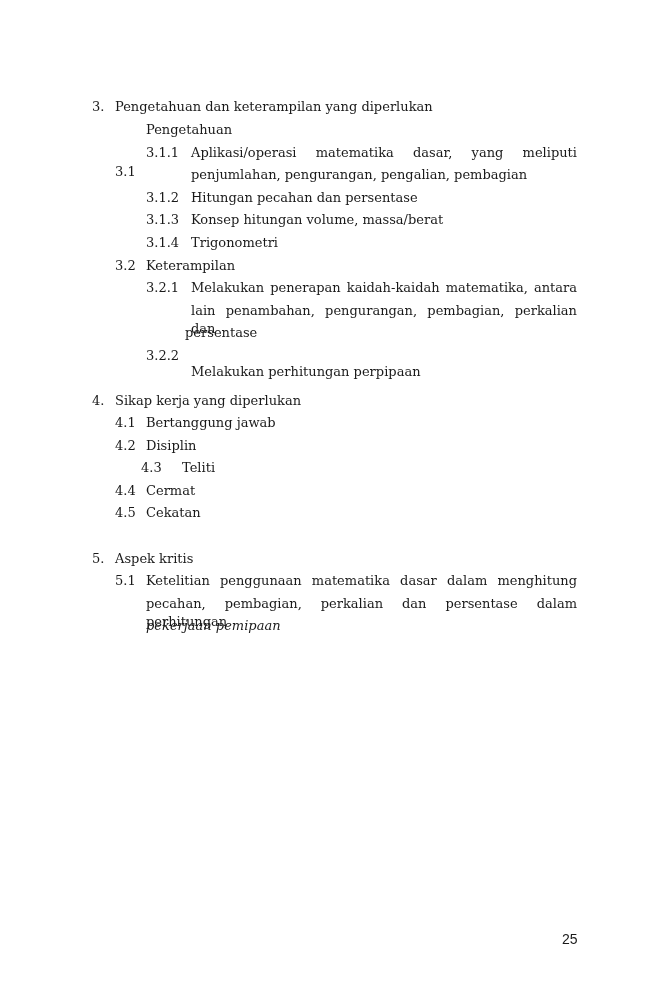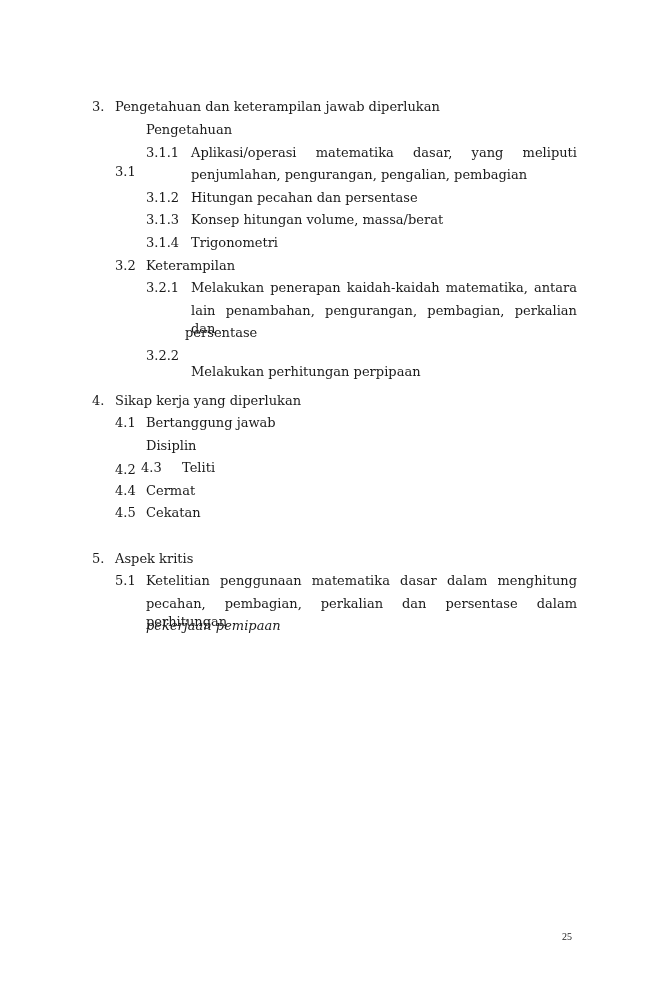--- a/index.html
+++ b/index.html
@@ -1,29 +1,29 @@
 <!DOCTYPE html>
 <html><head>
 <meta charset="utf-8">
 <style>
   html, body { margin: 0; padding: 0; background: #ffffff; }
   body { width: 654px; height: 1000px; position: relative; overflow: hidden;
          font-family: "DejaVu Serif", "Liberation Serif", serif; color: #1a1a1a; font-size: 13px; }
   .line { position: absolute; white-space: nowrap; line-height: 18px; }
   .justify { position: absolute; text-align: justify; text-align-last: justify; white-space: normal; }
-  .page-number { position: absolute; left: 562px; top: 931px; font-family: Liberation Serif, serif; font-size: 10px; }
+  .page-number { position: absolute; left: 562px; top: 931px; font-family: Liberation Sans, sans-serif; font-size: 14px; }
 </style>
 </head>
 <body>
 
 <div>
 
   <div>
     <span class="line" style="left:92px; top:98px;">3.</span>
-    <span class="line" style="left:115px; top:98px;">Pengetahuan dan keterampilan jawab diperlukan</span>
+    <span class="line" style="left:115px; top:98px;">Pengetahuan dan keterampilan yang diperlukan</span>
 
     <span class="line" style="left:115px; top:121px;margin-top:42px;">3.1</span>
     <span class="line" style="left:146px; top:121px;">Pengetahuan</span>
 
     <span class="line" style="left:146px; top:144px;">3.1.1</span>
     <span class="justify line" style="left:191px; top:144px; width:386px;">Aplikasi/operasi matematika dasar, yang meliputi</span>
     <span class="line" style="left:191px; top:166px;">penjumlahan, pengurangan, pengalian, pembagian</span>
 
     <span class="line" style="left:146px; top:189px;">3.1.2</span>
     <span class="line" style="left:191px; top:189px;">Hitungan pecahan dan persentase</span>
@@ -46,21 +46,21 @@
     <span class="line" style="left:191px; top:363px;">Melakukan perhitungan perpipaan</span>
   </div>
 
   <div>
     <span class="line" style="left:92px; top:392px;">4.</span>
     <span class="line" style="left:115px; top:392px;">Sikap kerja yang diperlukan</span>
 
     <span class="line" style="left:115px; top:414px;">4.1</span>
     <span class="line" style="left:146px; top:414px;">Bertanggung jawab</span>
 
-    <span class="line" style="left:115px; top:437px;margin-top:24px;">4.2</span>
+    <span class="line" style="left:115px; top:437px;">4.2</span>
     <span class="line" style="left:146px; top:437px;">Disiplin</span>
 
     <span class="line" style="left:115px; top:459px;margin-left:26px;">4.3</span>
     <span class="line" style="left:146px; top:459px;margin-left:36px;">Teliti</span>
 
     <span class="line" style="left:115px; top:482px;">4.4</span>
     <span class="line" style="left:146px; top:482px;">Cermat</span>
 
     <span class="line" style="left:115px; top:504px;">4.5</span>
     <span class="line" style="left:146px; top:504px;">Cekatan</span>

